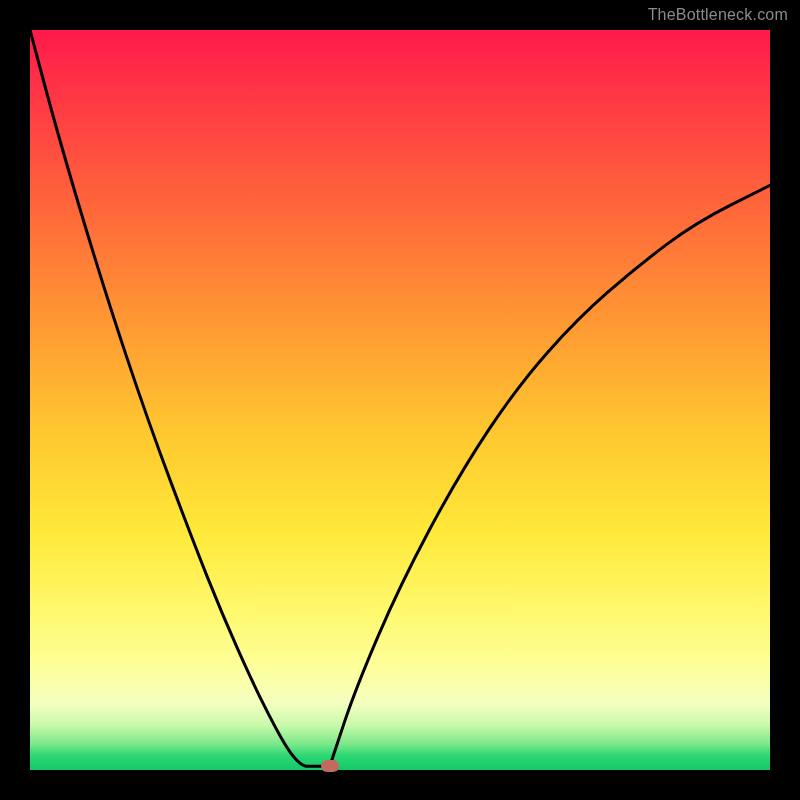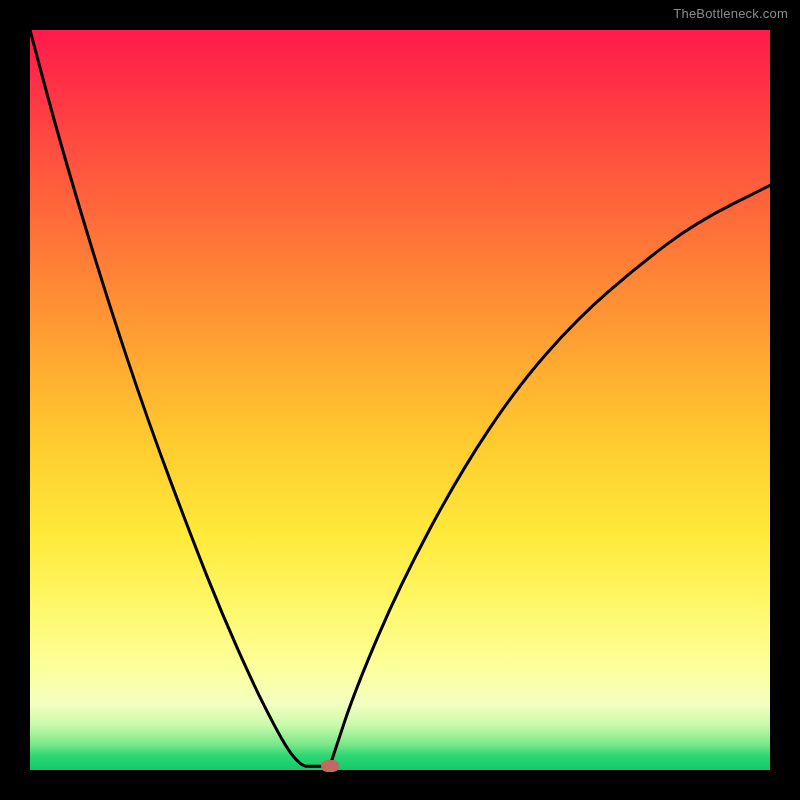--- a/index.html
+++ b/index.html
@@ -56,21 +56,21 @@
     height: 12px;
     border-radius: 6px;
     background: #c4695f;
     transform: translate(-50%, -50%);
   }
   .watermark {
     position: absolute;
     top: 6px;
     right: 12px;
     color: #8a8a8a;
-    font-size: 13px;
+    font-size: 16px;
     letter-spacing: 0.2px;
     user-select: none;
   }
 </style>
 </head>
 <body>
 
 <div class="frame">
 
   <div class="watermark">TheBottleneck.com</div>

